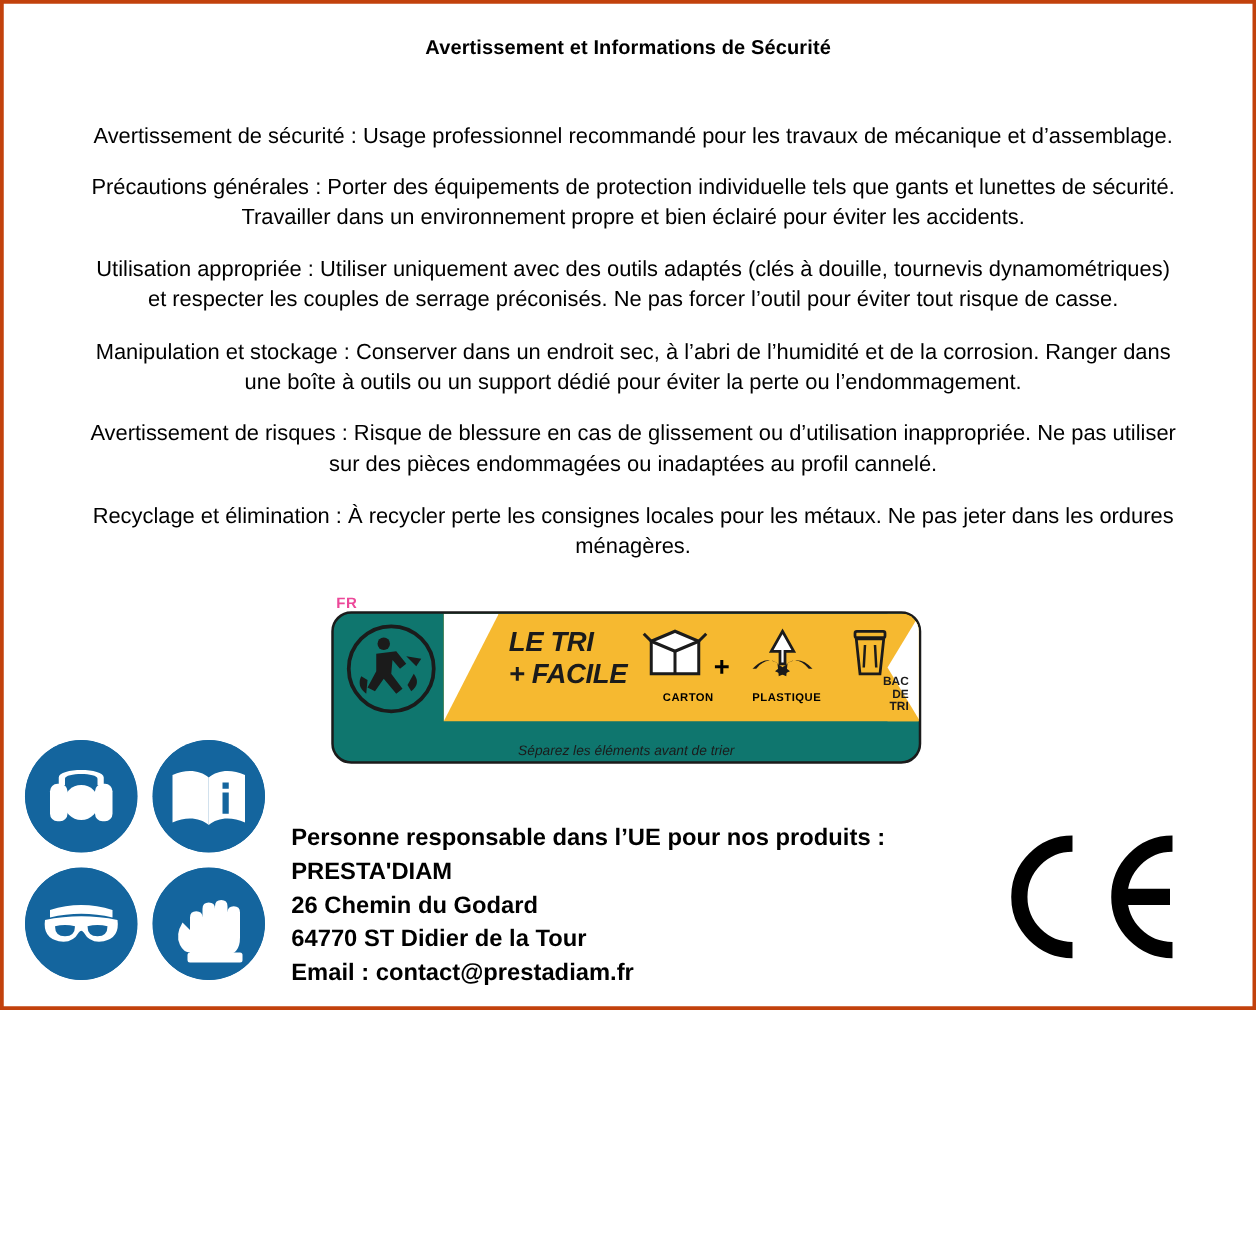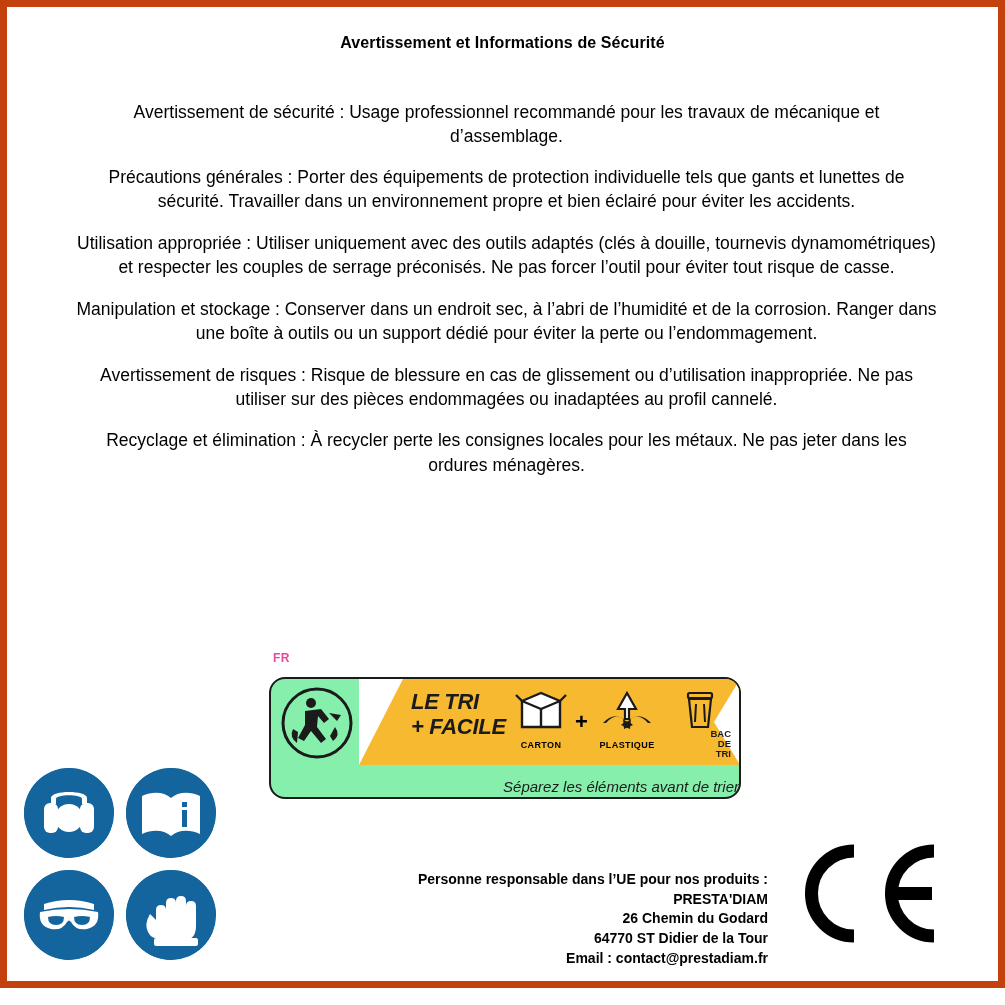--- a/index.html
+++ b/index.html
@@ -10,22 +10,22 @@
     width: 1005px;
     height: 1005px;
     background: #ffffff;
     font-family: "Liberation Sans", sans-serif;
     color: #000000;
     overflow: hidden;
   }
   .page {
     box-sizing: border-box;
     width: 1005px;
-    height: 988px;
-    border: 7px solid #c2410c;
+    height: 808px;
+    border: 3px solid #c2410c;
     background: #ffffff;
     position: relative;
   }
   .doc-title {
     text-align: center;
     font-size: 16px;
     font-weight: bold;
     margin-top: 27px;
     letter-spacing: 0.1px;
   }
@@ -87,26 +87,26 @@
     left: 4px;
     top: 0px;
     font-size: 12px;
     font-weight: bold;
     color: #ec4899;
     letter-spacing: 0.5px;
   }
   .tri-box {
     position: absolute;
     left: 0;
-    top: 26px;
+    top: 14px;
     width: 468px;
     height: 118px;
     border: 2px solid #1b1b1b;
     border-radius: 16px;
-    background: #86efac;
+    background: #0f766e;
     overflow: hidden;
   }
   .tri-yellow {
     position: absolute;
     left: 88px;
     top: 0;
     width: 380px;
     height: 86px;
     background: #f6b930;
   }
@@ -150,21 +150,21 @@
   }
   .tri-icons {
     position: absolute;
     left: 236px;
     top: 6px;
     width: 190px;
     height: 80px;
   }
   .icon-col {
     position: absolute;
-    text-align: center;
+    text-align: right;
     width: 68px;
   }
   .icon-col.carton { left: 0; top: 0; }
   .icon-col.plastique { left: 86px; top: 0; }
   .icon-col .cap {
     font-size: 9px;
     font-weight: bold;
     letter-spacing: 0.4px;
     margin-top: 1px;
   }
@@ -188,34 +188,34 @@
     font-weight: bold;
     line-height: 1.05;
     color: #1b1b1b;
     margin-top: -2px;
   }
   .tri-footer {
     position: absolute;
     left: 0;
     bottom: 2px;
     width: 100%;
-    text-align: right;
-    font-size: 15px;
+    text-align: center;
+    font-size: 11px;
     font-style: italic;
     color: #1b1b1b;
   }
 
   
   .resp {
     position: absolute;
     left: 230px;
     right: 230px;
     bottom: 12px;
-    text-align: right;
-    font-size: 14px;
+    text-align: left;
+    font-size: 19px;
     font-weight: bold;
     line-height: 1.42;
   }
 
   
   .ce {
     position: absolute;
     right: 52px;
     bottom: 35px;
     width: 150px;

